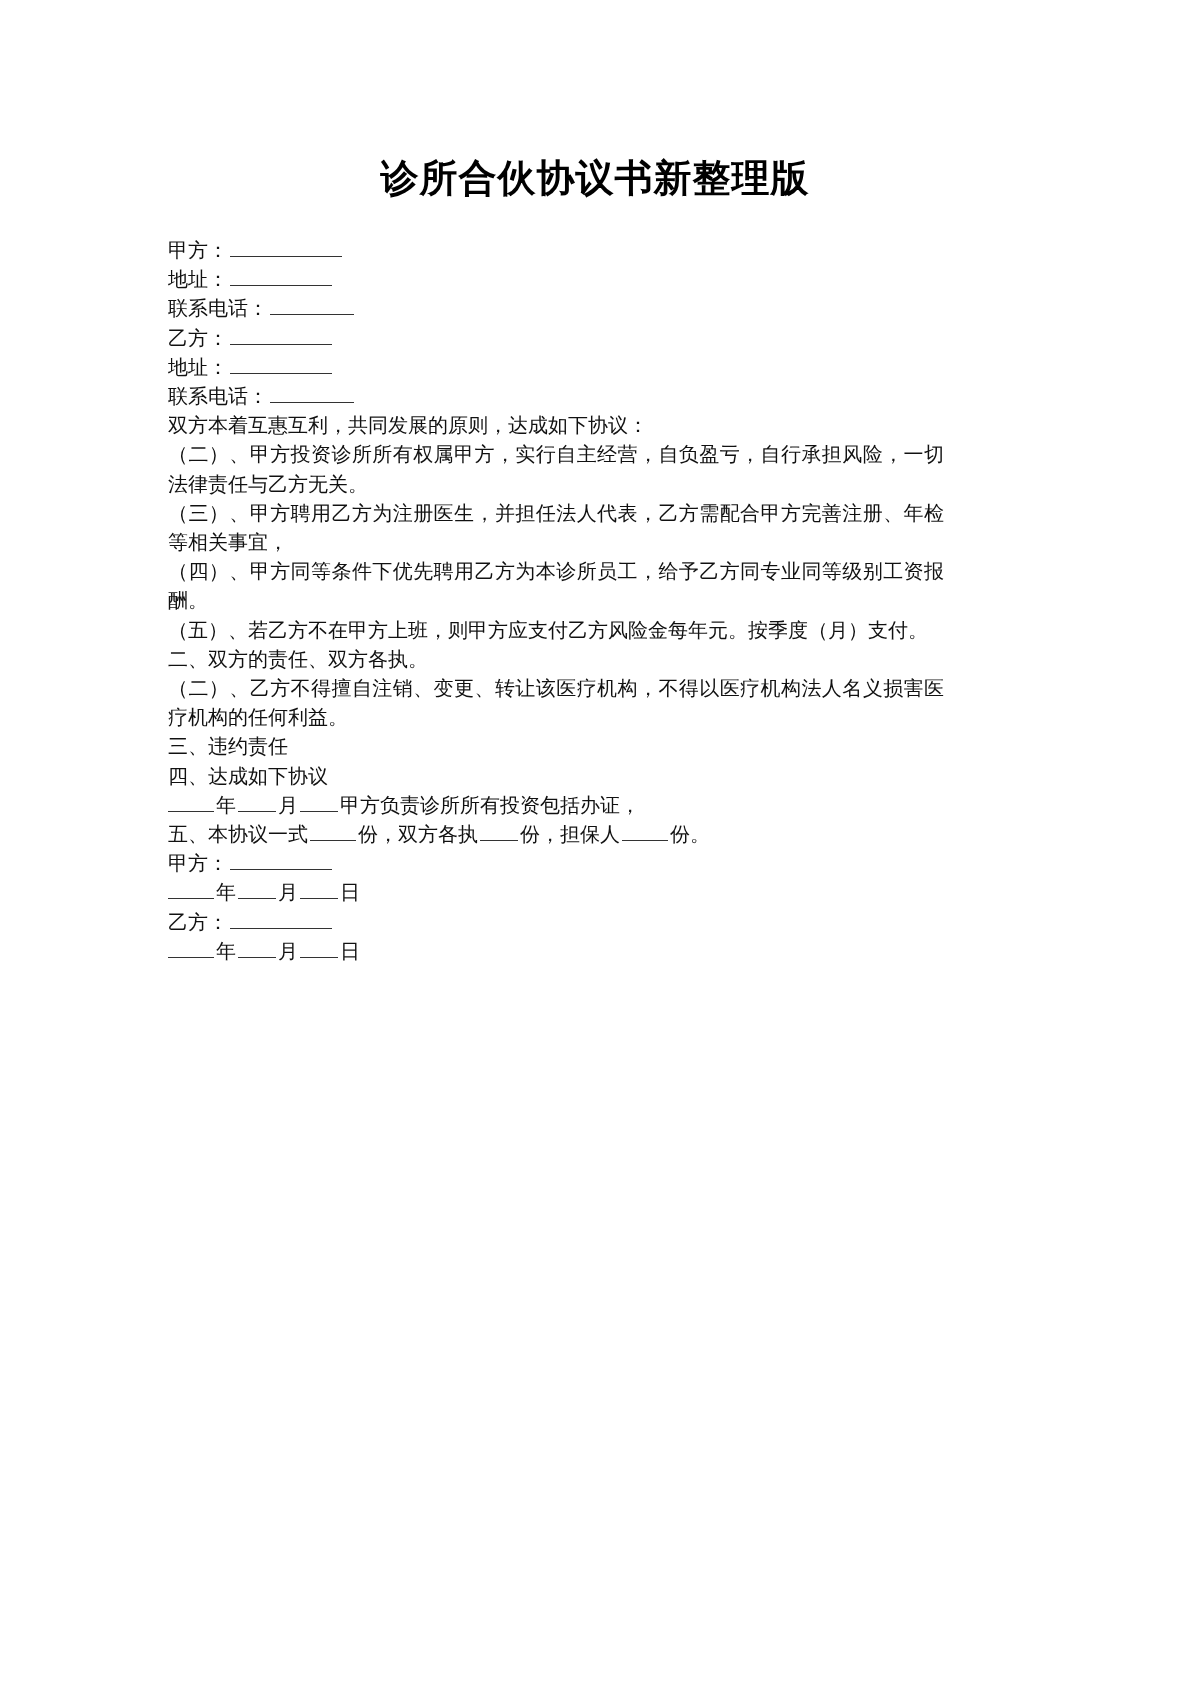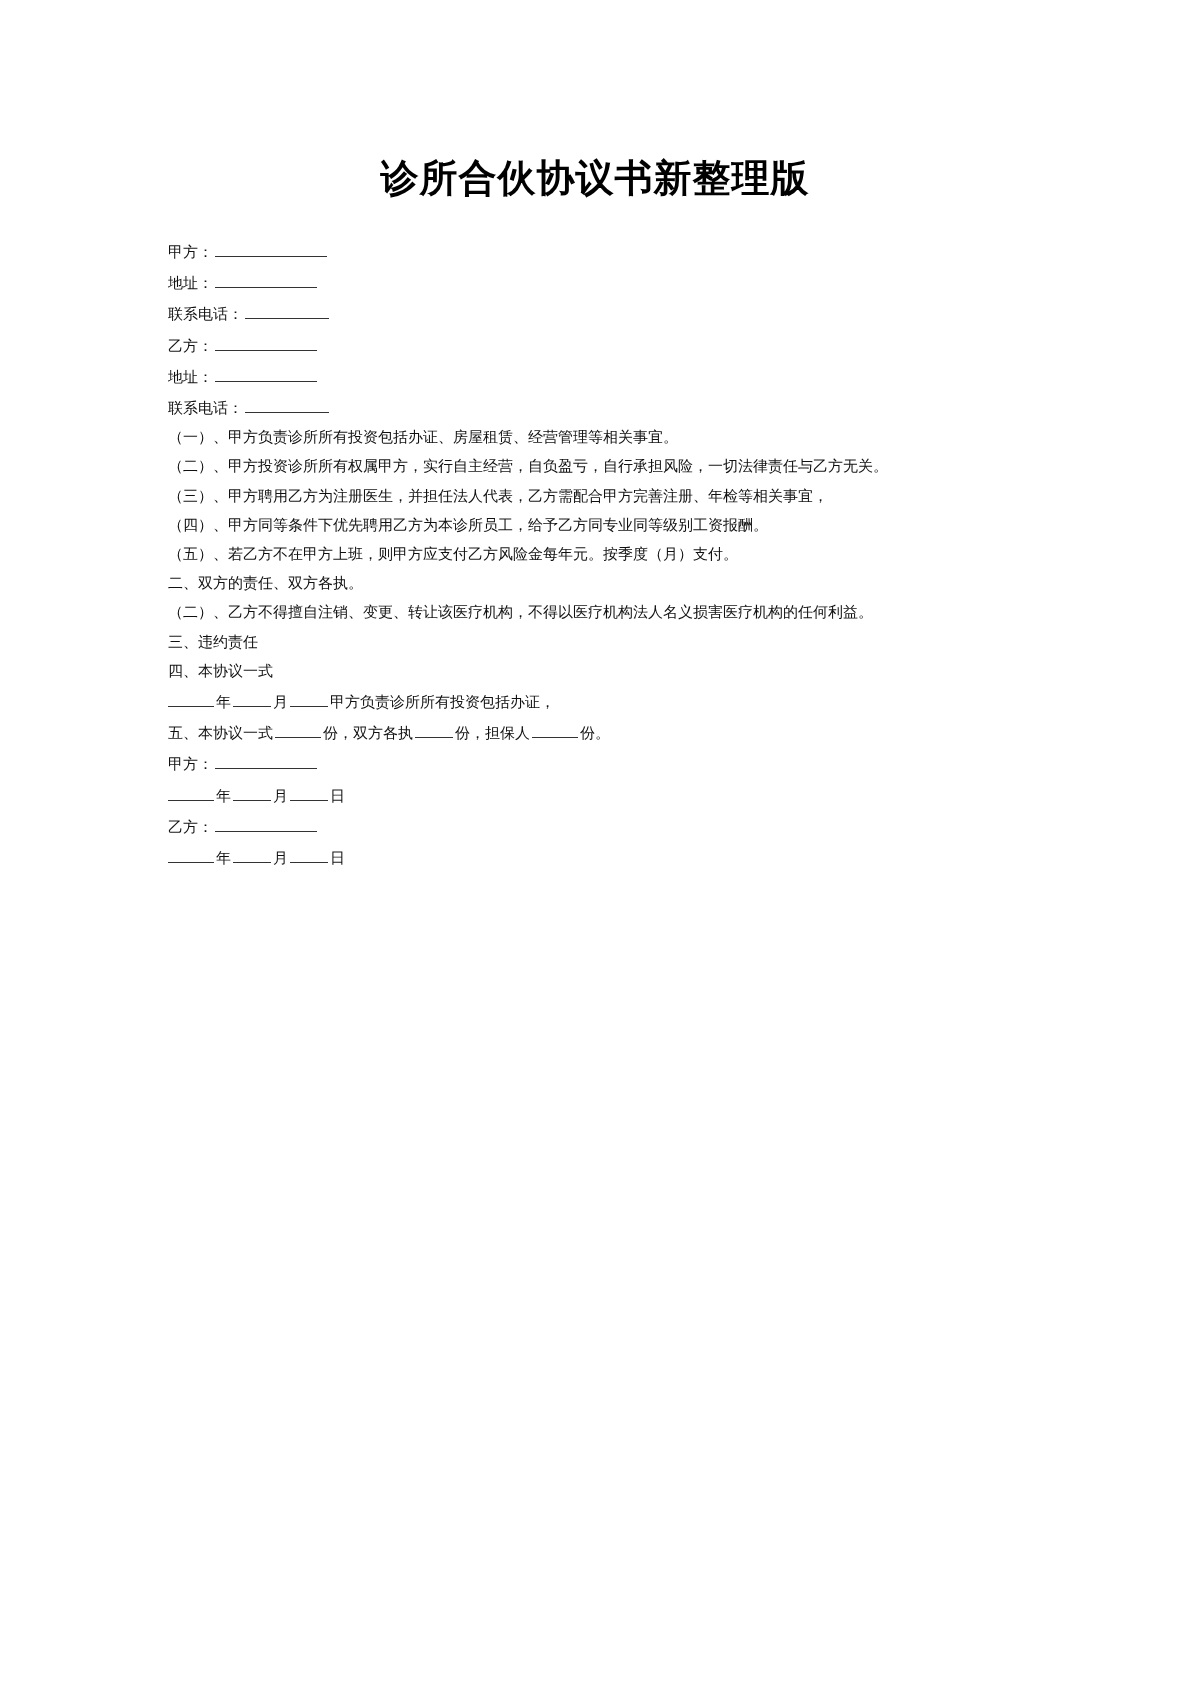--- a/index.html
+++ b/index.html
@@ -6,21 +6,21 @@
     body { width: 1190px; height: 1683px; position: relative; overflow: hidden; }
     .page { position: absolute; left: 0; top: 0; width: 1190px; height: 1504px; background: #fff; }
     .title {
       position: absolute; left: 0; top: 152px; width: 1190px; text-align: center;
       font-family: "DejaVu Serif", "Liberation Serif", serif; font-weight: bold;
       font-size: 38px; color: #000; letter-spacing: 1px; line-height: 52px;
     }
     .body {
       position: absolute; left: 168px; top: 236px; width: 776px;
       font-family: "DejaVu Serif", "Liberation Serif", serif;
-      font-size: 15px; line-height: 29.2px; color: #111;
+      font-size: 20px; line-height: 29.2px; color: #111;
     }
     .line { white-space: nowrap; }
     .para { text-align: justify; text-align-last: left; white-space: normal; }
     .blank { display: inline-block; border-bottom: 1px solid #333; height: 20px; vertical-align: baseline; margin: 0 2px; }
   </style>
 </head>
 <body>
 
 <div class="page">
   <div class="title">诊所合伙协议书新整理版</div>
@@ -38,33 +38,33 @@
     <div class="line">
       <span>乙方：</span><span class="blank" style="width:102px"></span>
     </div>
     <div class="line">
       <span>地址：</span><span class="blank" style="width:102px"></span>
     </div>
     <div class="line">
       <span>联系电话：</span><span class="blank" style="width:84px"></span>
     </div>
 
+    <div class="line">双方本着互惠互利，共同发展的原则，达成如下协议：</div>
 
-    <div class="para">（一）、甲方负责诊所所有投资包括办证、房屋租赁、经营管理等相关事宜。</div>
     <div class="para">（二）、甲方投资诊所所有权属甲方，实行自主经营，自负盈亏，自行承担风险，一切法律责任与乙方无关。</div>
     <div class="para">（三）、甲方聘用乙方为注册医生，并担任法人代表，乙方需配合甲方完善注册、年检等相关事宜，</div>
     <div class="para">（四）、甲方同等条件下优先聘用乙方为本诊所员工，给予乙方同专业同等级别工资报酬。</div>
     <div class="para">（五）、若乙方不在甲方上班，则甲方应支付乙方风险金每年元。按季度（月）支付。</div>
 
     <div class="line">二、双方的责任、双方各执。</div>
     <div class="para">（二）、乙方不得擅自注销、变更、转让该医疗机构，不得以医疗机构法人名义损害医疗机构的任何利益。</div>
 
     <div class="line">三、违约责任</div>
 
-    <div class="line">四、本协议一式</div>
+    <div class="line">四、达成如下协议</div>
     <div class="line">
       <span class="blank" style="width:46px;margin-left:0"></span><span>年</span><span class="blank" style="width:38px"></span><span>月</span><span class="blank" style="width:38px"></span><span>甲方负责诊所所有投资包括办证，</span>
     </div>
 
     <div class="line">
       <span>五、本协议一式</span><span class="blank" style="width:46px"></span><span>份，双方各执</span><span class="blank" style="width:38px"></span><span>份，担保人</span><span class="blank" style="width:46px"></span><span>份。</span>
     </div>
 
     <div class="line">
       <span>甲方：</span><span class="blank" style="width:102px"></span>

